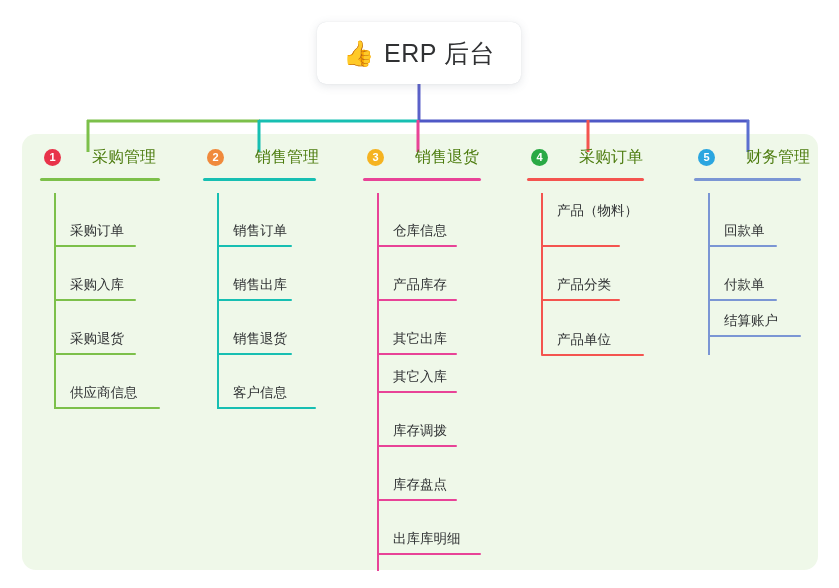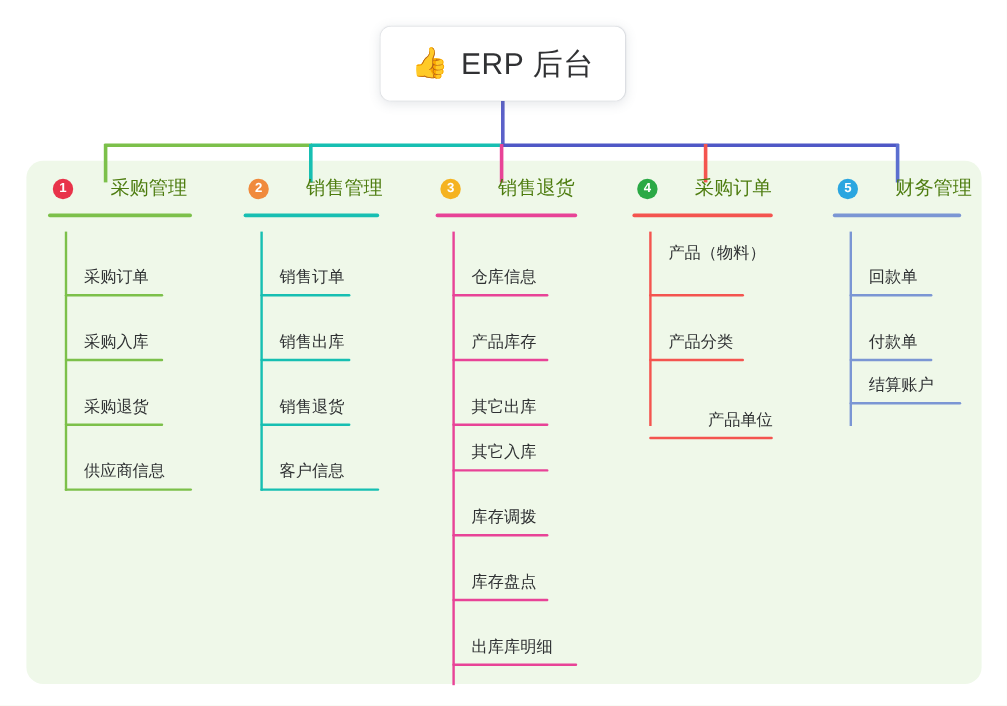--- a/index.html
+++ b/index.html
@@ -180,21 +180,21 @@
         <div class="items">
           <div class="stem" style="background: rgb(244, 84, 79); height: 162px;"></div>
           <div class="item" style="height: 54px; gap: 20px;">
             <span class="item-label">产品（物料）</span>
             <div class="item-rule" style="background: rgb(244, 84, 79); width: 79px;"></div>
           </div>
           <div class="item" style="height: 54px;">
             <span class="item-label">产品分类</span>
             <div class="item-rule" style="background: rgb(244, 84, 79); width: 79px;"></div>
           </div>
-          <div class="item" style="height: 65px; text-align: right;">
+          <div class="item" style="height: 55px;">
             <span class="item-label">产品单位</span>
             <div class="item-rule" style="background: rgb(244, 84, 79); width: 103px;"></div>
           </div>
         </div>
       </div>
       <div class="col" style="left: 694px;">
         <div class="col-head">
           <span class="badge" style="background: rgb(43, 166, 224);">5</span>
           <span class="col-title">财务管理</span>
         </div>

